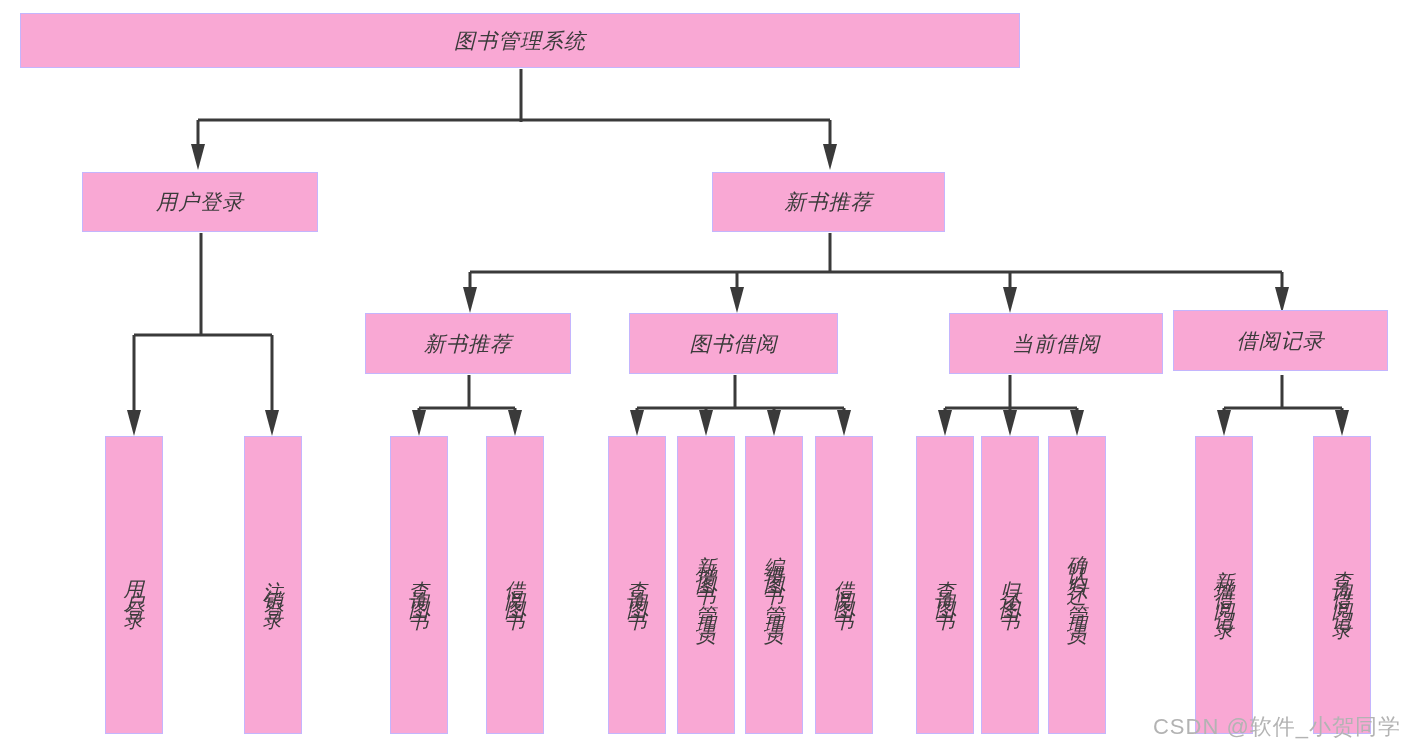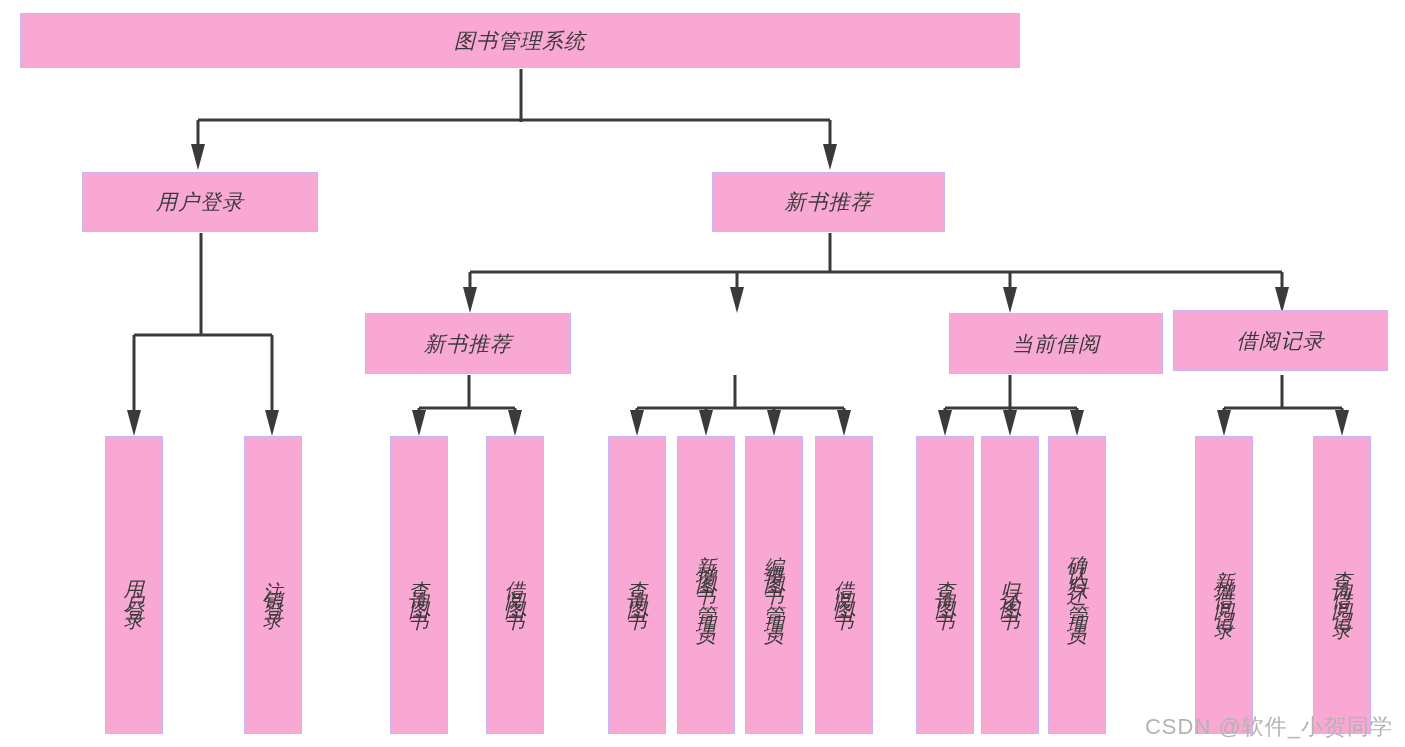--- a/index.html
+++ b/index.html
@@ -38,21 +38,21 @@
     text-orientation: mixed;
     font-size: 20px;
     letter-spacing: 10px;
     line-height: 1;
     width: 58px;
     top: 436px;
     height: 298px;
   }
   .watermark {
     position: absolute;
-    right: 12px;
+    right: 4px;
     bottom: 5px;
     font-size: 22px;
     color: #b3b3b3;
     letter-spacing: 1px;
     z-index: 5;
     white-space: nowrap;
   }
 </style>
 </head>
 <body>
@@ -98,20 +98,21 @@
       <polygon points="1335,410 1349,410 1342,436"></polygon>
     </g>
   </svg>
 
   <div class="node h" style="left:20px; top:13px; width:1000px; height:55px;">图书管理系统</div>
 
   <div class="node h" style="left:82px; top:172px; width:236px; height:60px;">用户登录</div>
   <div class="node h" style="left:712px; top:172px; width:233px; height:60px;">新书推荐</div>
 
   <div class="node h" style="left:365px; top:313px; width:206px; height:61px;">新书推荐</div>
+  <div class="node h" style="left:629px; top:313px; width:209px; height:61px;">图书借阅</div>
   <div class="node h" style="left:949px; top:313px; width:214px; height:61px;">当前借阅</div>
   <div class="node h" style="left:1173px; top:310px; width:215px; height:61px;">借阅记录</div>
 
   <div class="node v" style="left:105px;">用户登录</div>
   <div class="node v" style="left:244px;">注销登录</div>
 
   <div class="node v" style="left:390px;">查询图书</div>
   <div class="node v" style="left:486px;">借阅图书</div>
 
   <div class="node v" style="left:608px;">查询图书</div>

